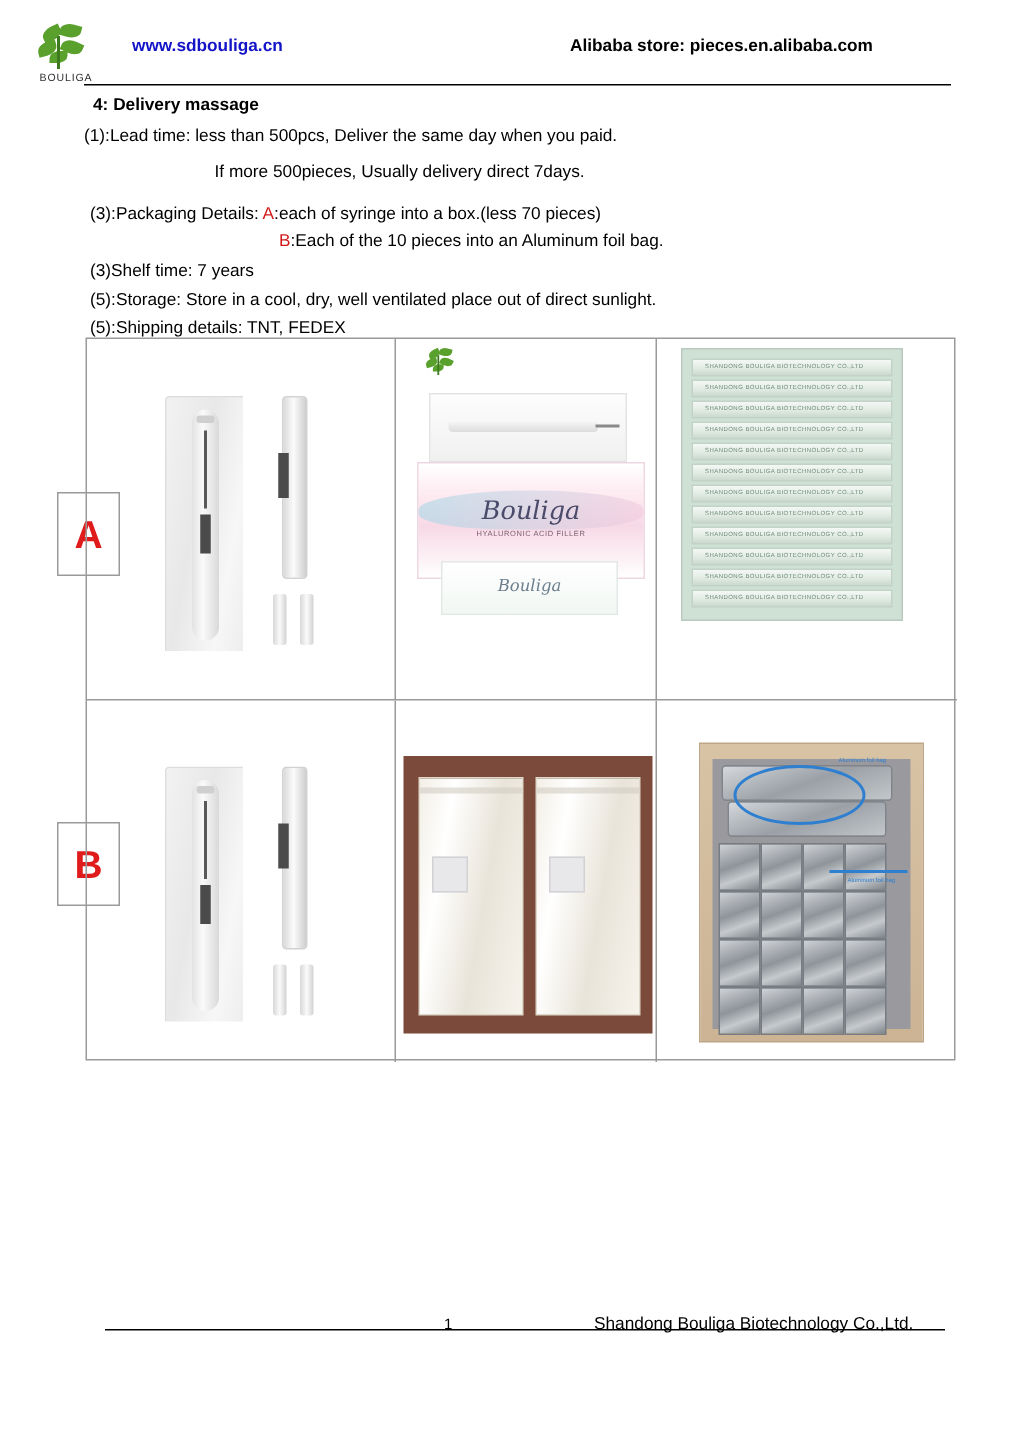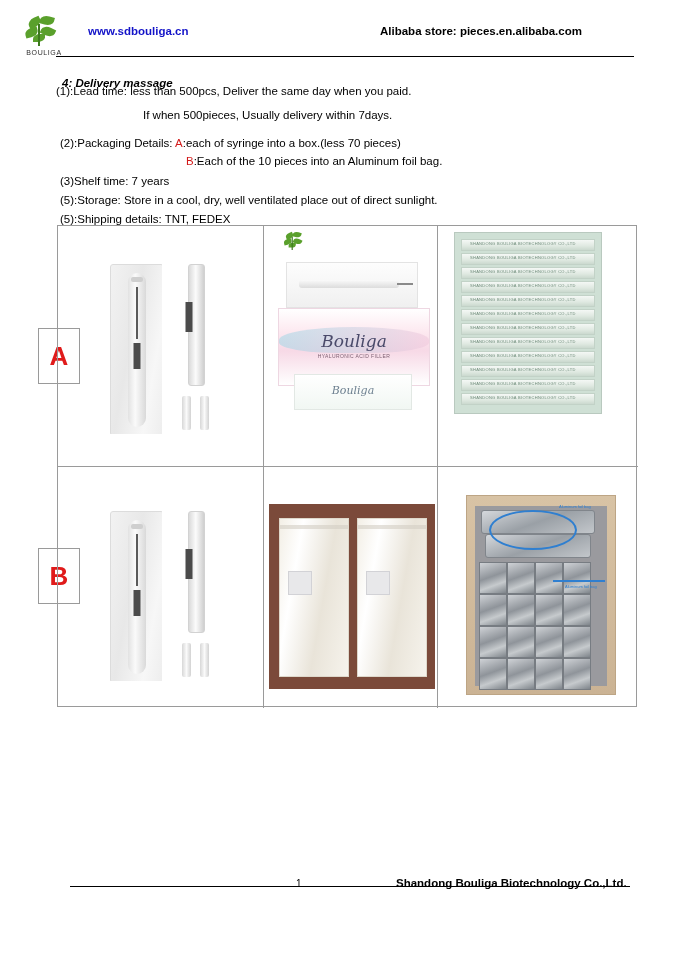--- a/index.html
+++ b/index.html
@@ -389,21 +389,21 @@
     position: absolute;
     left: 296px;
     top: 878px;
     font-size: 10px;
   }
   .company {
     position: absolute;
     left: 396px;
     top: 877px;
     font-size: 11.5px;
-    font-weight: bold;
+    font-weight: normal;
   }
 </style>
 </head>
 <body>
 
 <div class="header">
   <div class="logo">
     <div class="logo-mark">
       <div class="leaf l1"></div>
       <div class="leaf l2"></div>
@@ -413,25 +413,25 @@
       <div class="stem"></div>
     </div>
     <div class="logo-text">BOULIGA</div>
   </div>
   <div class="site-url">www.sdbouliga.cn</div>
   <div class="store-line">Alibaba store: pieces.en.alibaba.com</div>
   <div class="header-rule"></div>
 </div>
 
 <div class="body-text">
-  <div class="line bold" style="left:62px; top:16px;font-style:italic;">4: Delivery massage</div>
+  <div class="line bold" style="left:62px; top:3px;">4: Delivery massage</div>
   <div class="line" style="left:56px; top:24px;">(1):Lead time: less than 500pcs, Deliver the same day when you paid.</div>
-  <div class="line" style="left:143px; top:48px;">If when 500pieces, Usually delivery within 7days.</div>
+  <div class="line" style="left:143px; top:48px;">If more 500pieces, Usually delivery direct 7days.</div>
   <div class="line" style="left:60px; top:76px;">
-    <span>(2):Packaging Details: </span><span class="red">A</span><span>:each of syringe into a box.(less 70 pieces)</span>
+    <span>(3):Packaging Details: </span><span class="red">A</span><span>:each of syringe into a box.(less 70 pieces)</span>
   </div>
   <div class="line" style="left:186px; top:94px;">
     <span class="red">B</span><span>:Each of the 10 pieces into an Aluminum foil bag.</span>
   </div>
   <div class="line" style="left:60px; top:114px;">(3)Shelf time: 7 years</div>
   <div class="line" style="left:60px; top:133px;">(5):Storage: Store in a cool, dry, well ventilated place out of direct sunlight.</div>
   <div class="line" style="left:60px; top:152px;">(5):Shipping details: TNT, FEDEX</div>
 </div>
 
 <div class="rowlabel a">A</div>

